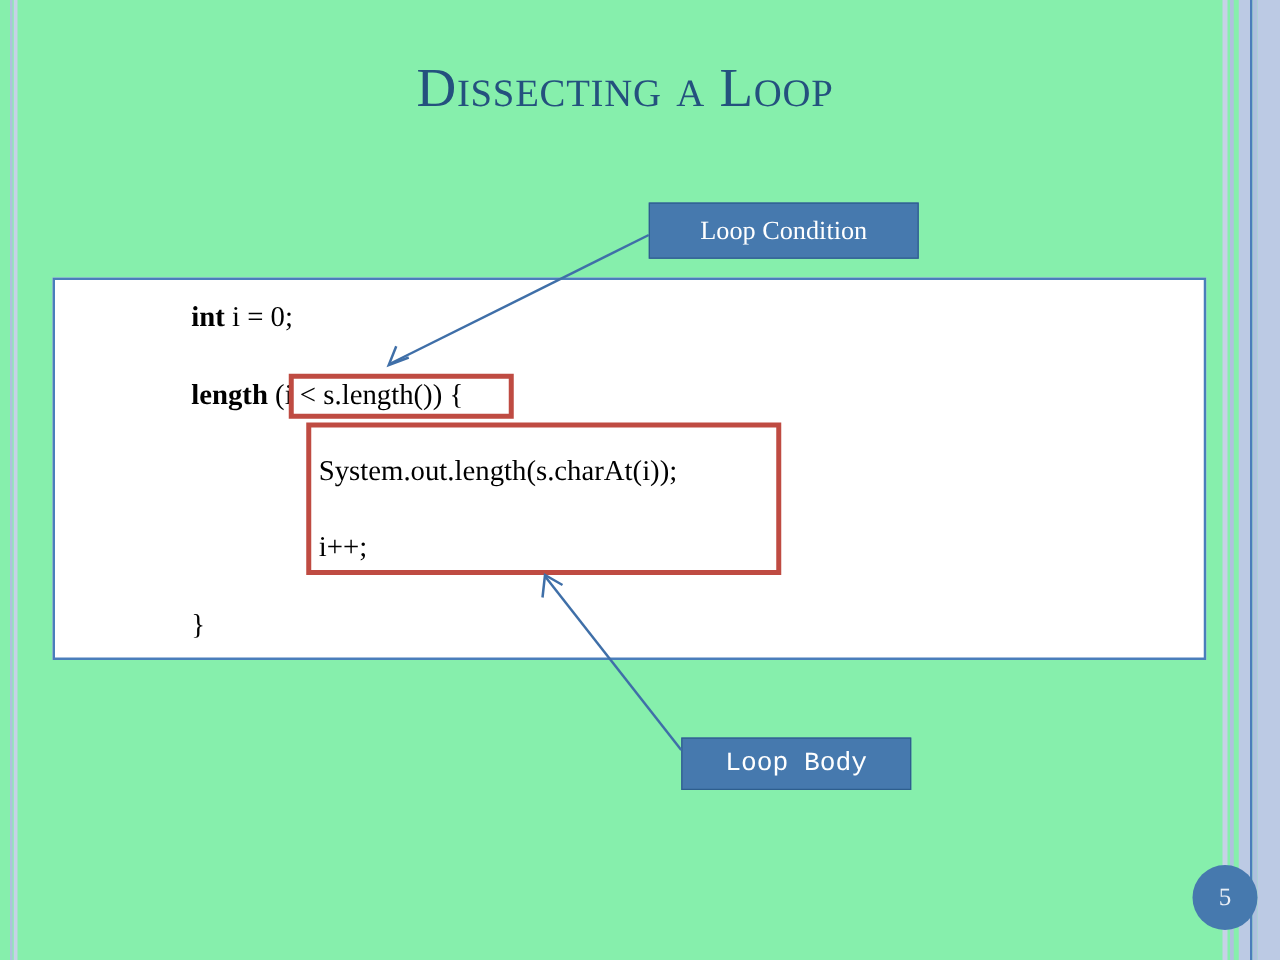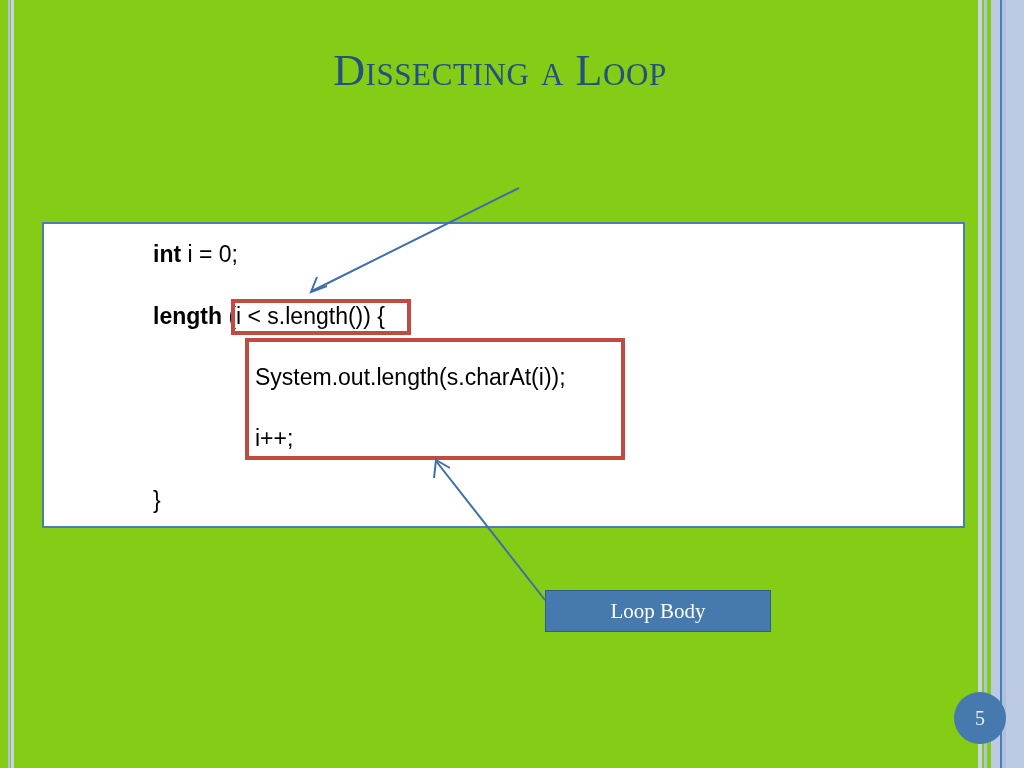--- a/index.html
+++ b/index.html
@@ -13,21 +13,21 @@
     position: relative;
     overflow: hidden;
     font-family: "Liberation Serif", serif;
   }
 
   #slide {
     position: absolute;
     left: 0; top: 0;
     width: 1024px;
     height: 768px;
-    background: #84cc16;
+    background: #86efac;
   }
 
   
   .edge-stripe {
     position: absolute;
     top: 0;
     height: 768px;
   }
 
   
@@ -54,21 +54,21 @@
     width: 923px;
     height: 306px;
     border: 2px solid #4A7EBB;
     background: #ffffff;
     box-sizing: border-box;
   }
 
   .code-line {
     position: absolute;
     color: #000000;
-    font-family: Liberation Sans, sans-serif;
+    font-family: Liberation Serif, serif;
     font-size: 23px;
     white-space: nowrap;
   }
   .code-line b { font-weight: bold; }
 
   #code-line-declare { left: 153px; top: 241px; }
   #code-line-while   { left: 153px; top: 303px; }
   #code-line-print   { left: 255px; top: 364px; }
   #code-line-incr    { left: 255px; top: 425px; }
   #code-line-close   { left: 153px; top: 487px; }
@@ -109,22 +109,23 @@
   }
   #callout-loop-condition {
     left: 519px;
     top: 162px;
     width: 216px;
     height: 45px;
   }
   #callout-loop-body {
     left: 545px;
     top: 590px;
-    width: 226px;
+    width: 184px;
     height: 42px;
+    font-family: Liberation Mono, monospace;
   }
 
   
   #arrow-layer {
     position: absolute;
     left: 0; top: 0;
     width: 1024px;
     height: 768px;
     pointer-events: none;
   }
@@ -171,20 +172,23 @@
 
   <div class="code-line" id="code-line-print">System.out.length(s.charAt(i));</div>
 
   <div class="code-line" id="code-line-incr">i++;</div>
 
   <div class="code-line" id="code-line-close">}</div>
 
   <div class="red-box" id="highlight-condition"></div>
   <div class="red-box" id="highlight-body"></div>
 
+  <div class="callout" id="callout-loop-condition">
+    <span>Loop Condition</span>
+  </div>
   <div class="callout" id="callout-loop-body">
     <span>Loop Body</span>
   </div>
 
   <svg id="arrow-layer" viewBox="0 0 1024 768">
     <g stroke="#3F6FA8" stroke-width="2" fill="none">
 
       <line x1="519" y1="188" x2="312" y2="291"></line>
       <polyline points="327,286 311,292 317,277"></polyline>
 

